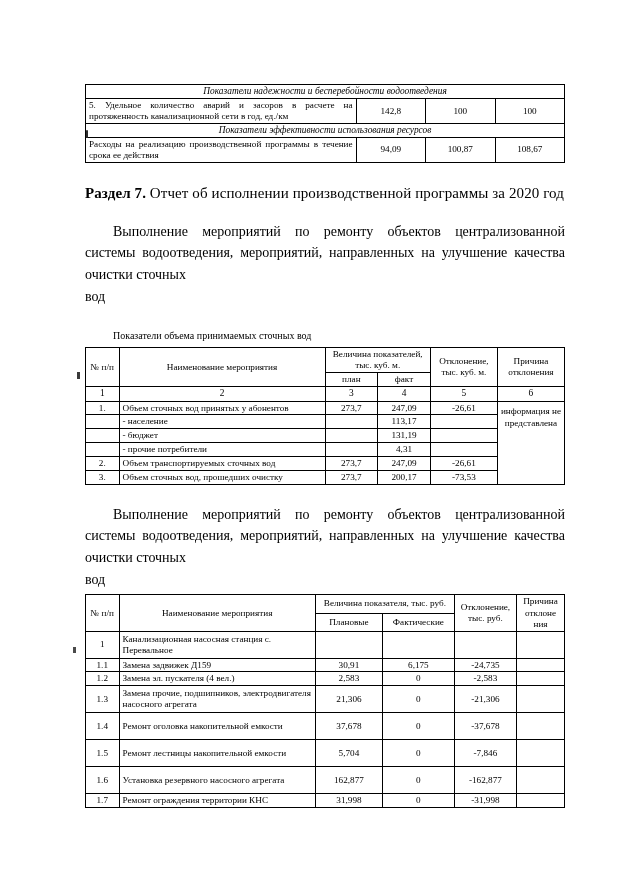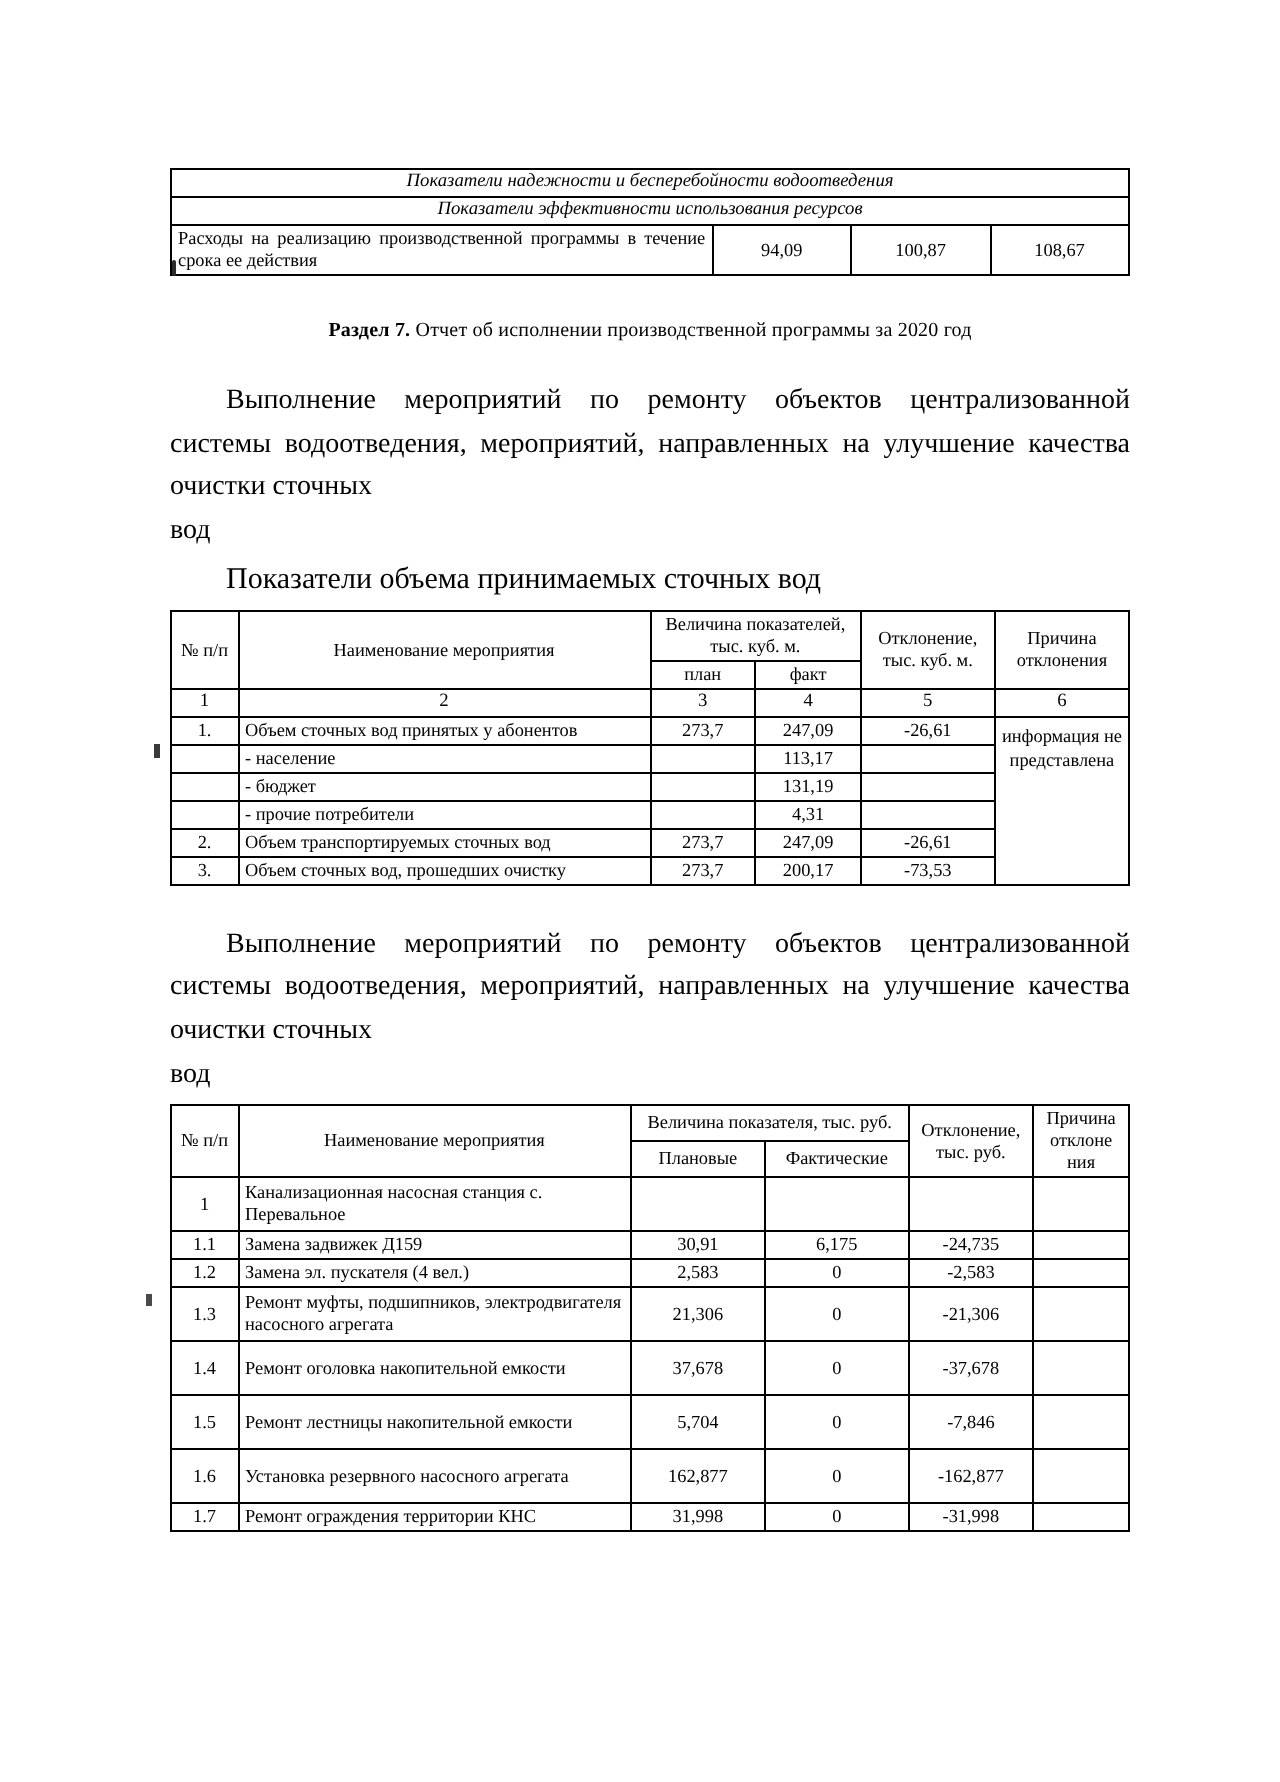--- a/index.html
+++ b/index.html
@@ -72,38 +72,38 @@
   }
   .ital-center {
     text-align: center;
     font-style: italic;
     font-size: 9.4px;
   }
   .t1 { margin-top: 84px; }
 
   .sect-head {
     margin-top: 22px;
-    font-size: 10px;
-    text-align: center;
+    font-size: 15px;
+    text-align: left;
     letter-spacing: 0.1px;
   }
   .sect-head b { font-weight: bold; }
 
   .para {
     margin-top: 19px;
     font-size: 14px;
     line-height: 1.55;
     text-align: justify;
     text-indent: 28px;
   }
   .para .lastline { text-indent: 0; }
 
   .subtitle {
-    margin-top: 2px;
-    font-size: 15px;
+    margin-top: 21px;
+    font-size: 10px;
     text-indent: 28px;
     line-height: 1.5;
   }
 
   .t2 { margin-top: 4px; }
   .t3 { margin-top: 4px; }
 
   .hdr-cell {
     text-align: center;
     font-size: 9.2px;
@@ -127,20 +127,26 @@
   <table class="doc t1">
     <colgroup>
       <col style="width:56.5%">
       <col style="width:14.5%">
       <col style="width:14.5%">
       <col style="width:14.5%">
     </colgroup>
     <tbody>
       <tr>
         <td colspan="4" class="ital-center">Показатели надежности и бесперебойности водоотведения</td>
+      </tr>
+      <tr>
+        <td class="l just-last-left vpad">5. Удельное количество аварий и засоров в расчете на протяженность канализационной сети в год, ед./км</td>
+        <td class="c">142,8</td>
+        <td class="c">100</td>
+        <td class="c">100</td>
       </tr>
       <tr>
         <td colspan="4" class="ital-center">Показатели эффективности использования ресурсов</td>
       </tr>
       <tr>
         <td class="l just-last-left vpad">Расходы на реализацию производственной программы в течение срока ее действия</td>
         <td class="c">94,09</td>
         <td class="c">100,87</td>
         <td class="c">108,67</td>
       </tr>
@@ -276,21 +282,21 @@
       <tr>
         <td class="c">1.2</td>
         <td class="l nm">Замена эл. пускателя (4 вел.)</td>
         <td class="c">2,583</td>
         <td class="c">0</td>
         <td class="c">-2,583</td>
         <td class="c"></td>
       </tr>
       <tr class="rowtall">
         <td class="c">1.3</td>
-        <td class="l nm">Ремонт муфты, подшипников, электродвигателя насосного агрегата</td>
+        <td class="l nm">Замена прочие, подшипников, электродвигателя насосного агрегата</td>
         <td class="c">21,306</td>
         <td class="c">0</td>
         <td class="c">-21,306</td>
         <td class="c"></td>
       </tr>
       <tr class="rowtall">
         <td class="c">1.4</td>
         <td class="l nm">Ремонт оголовка накопительной емкости</td>
         <td class="c">37,678</td>
         <td class="c">0</td>

